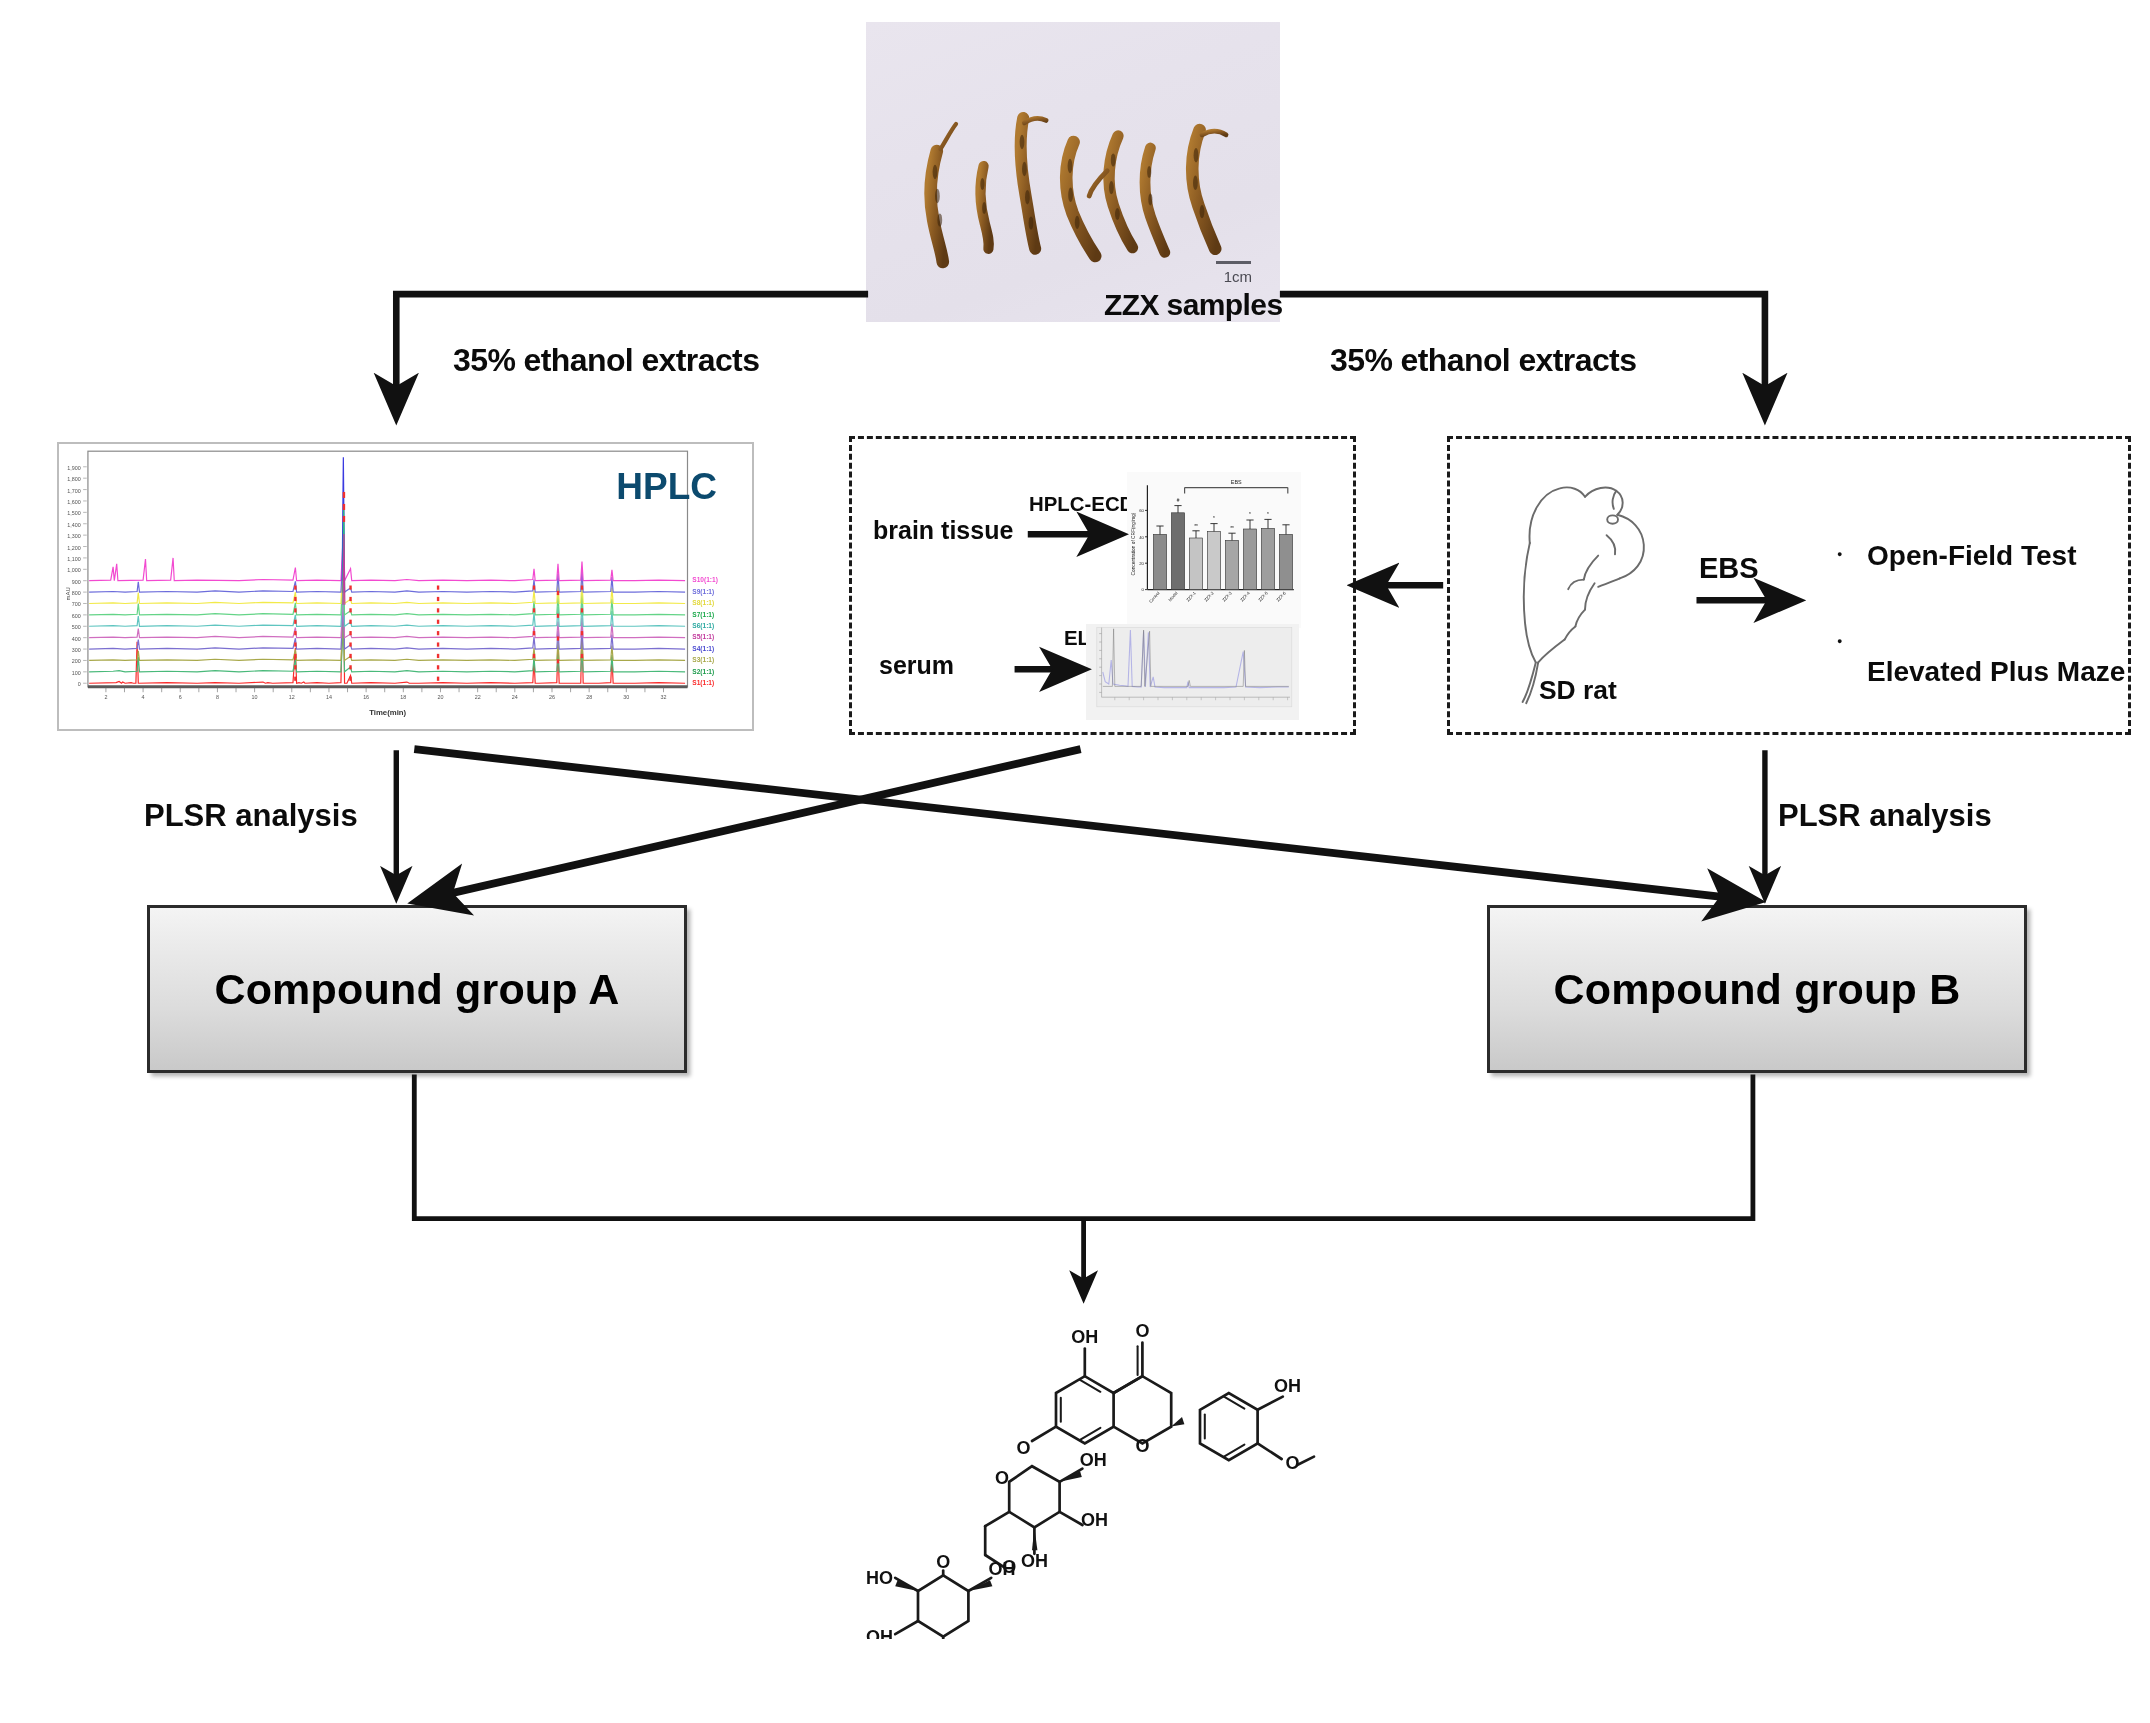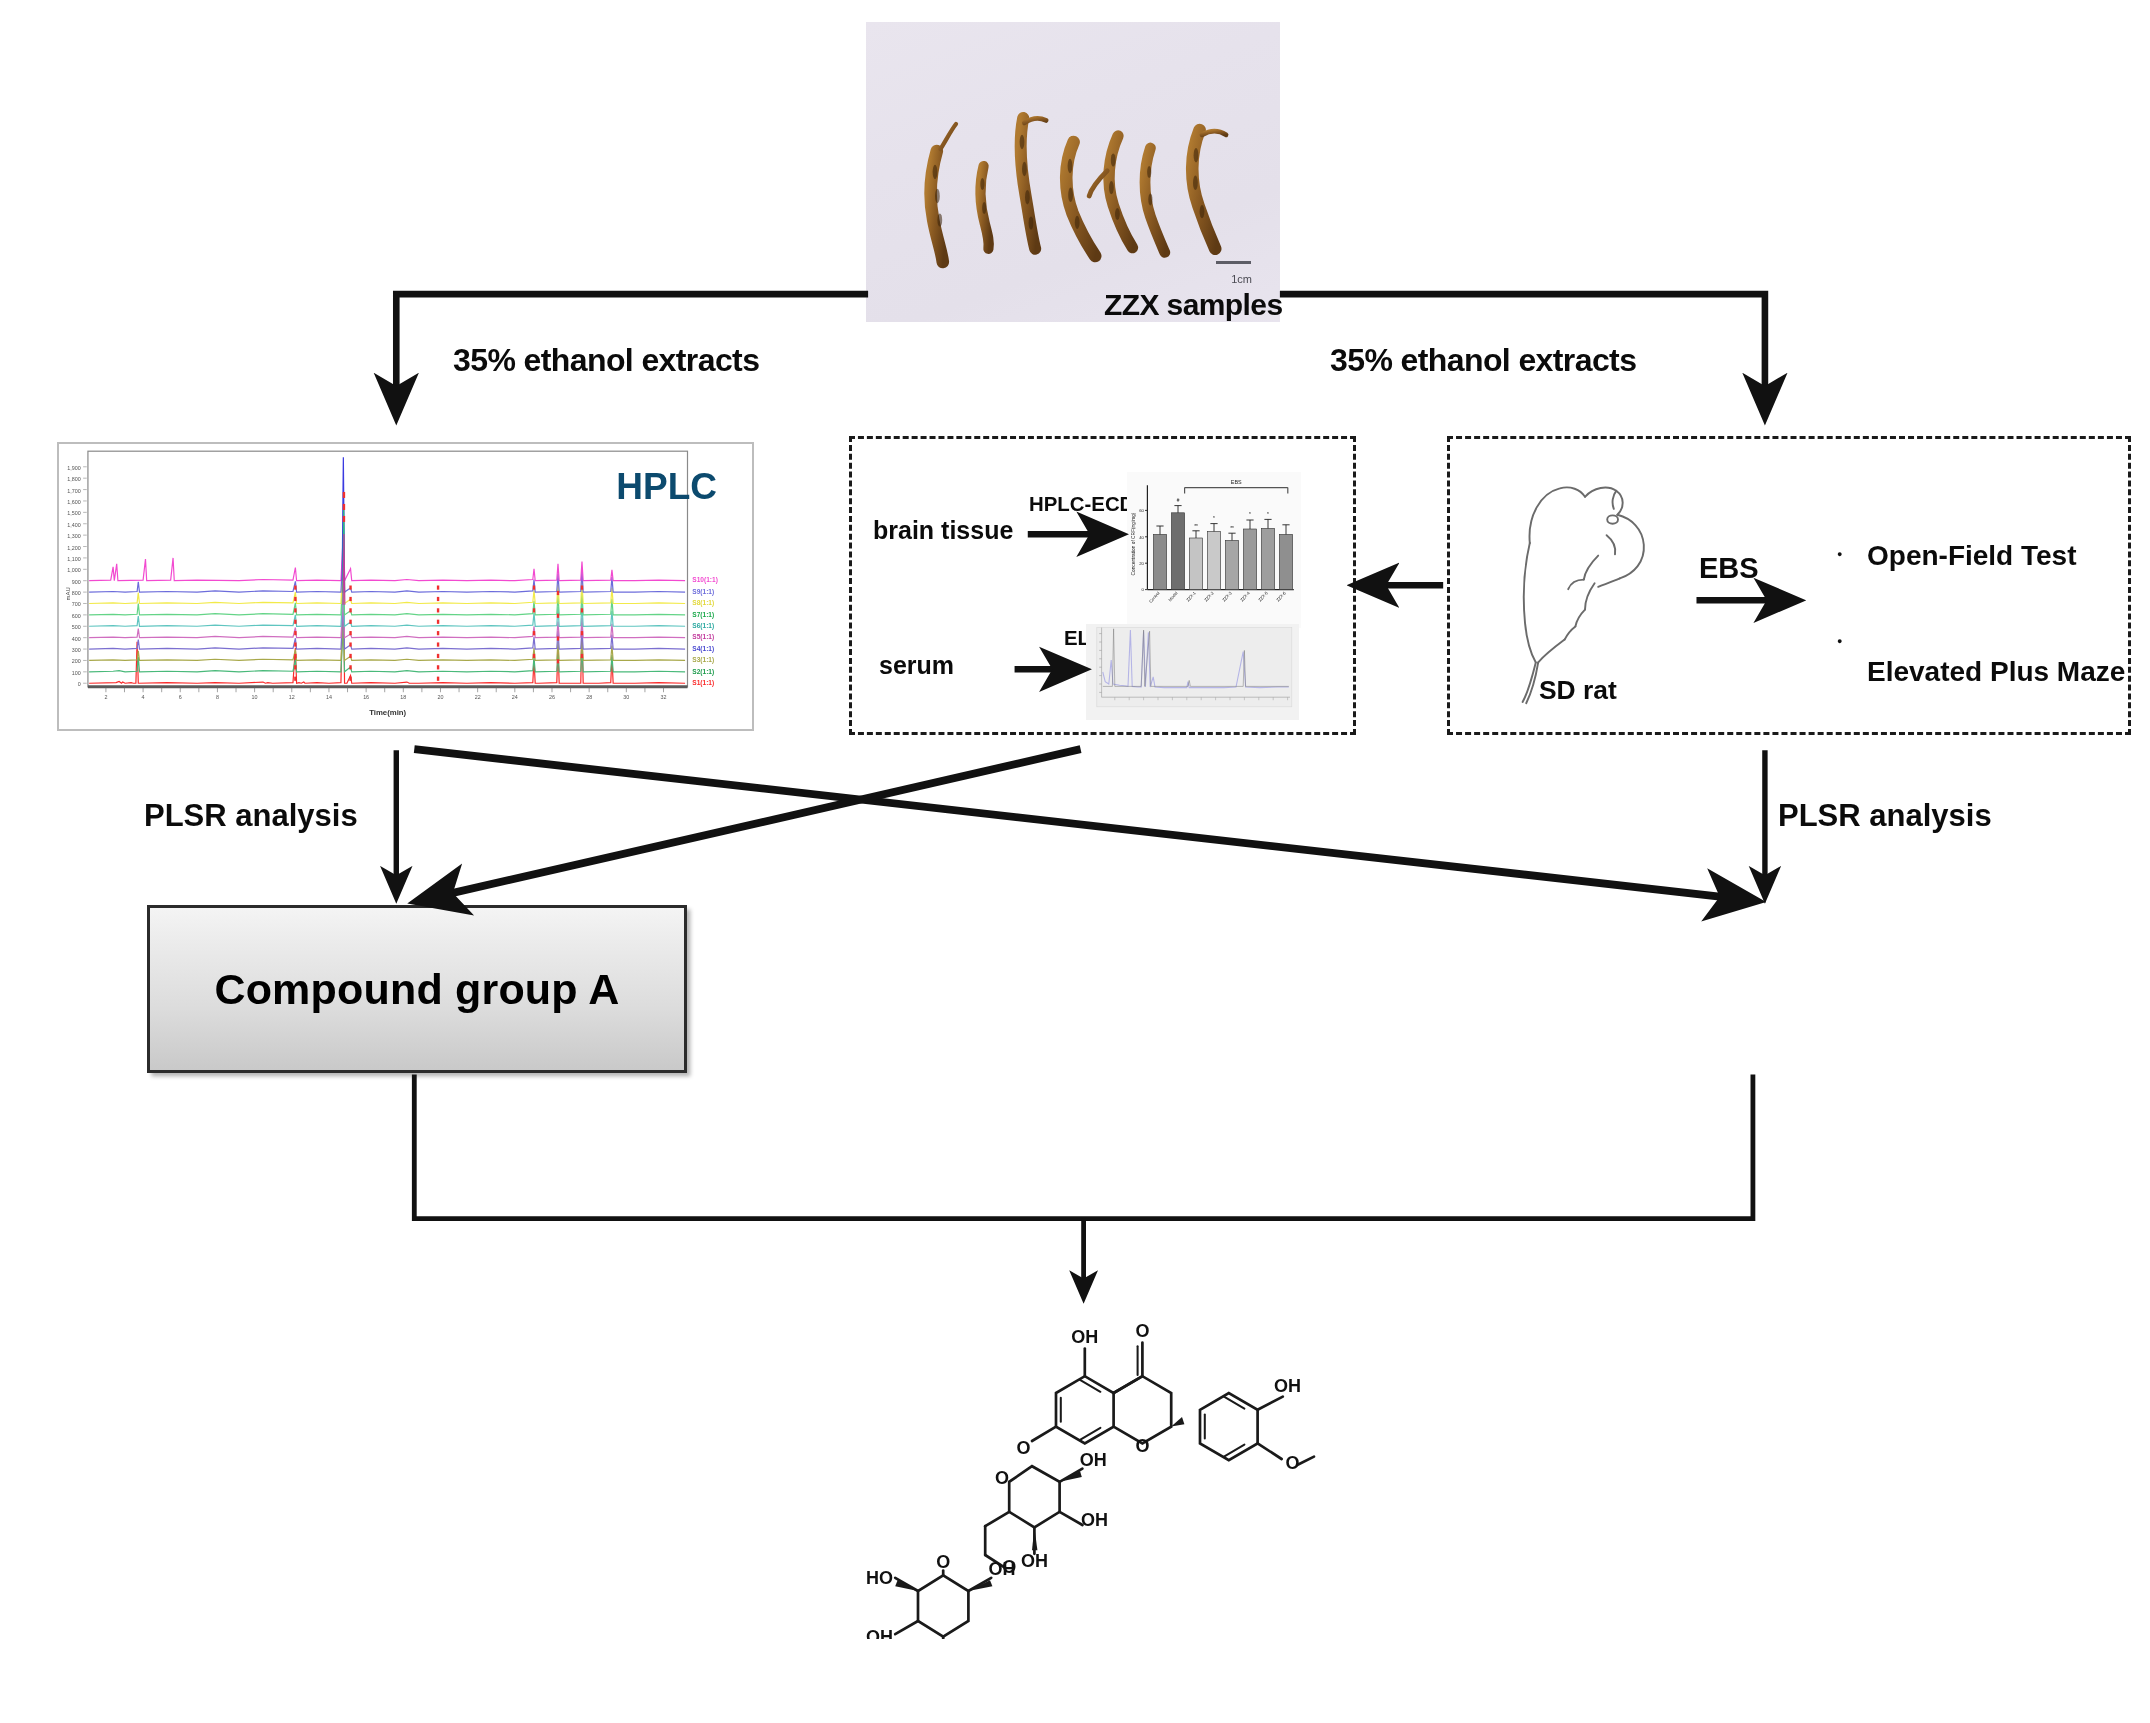--- a/index.html
+++ b/index.html
@@ -10,21 +10,21 @@
 
   
   .lbl{position:absolute;font-weight:bold;color:#0b0b0b;white-space:nowrap;
        font-family:"Liberation Sans",sans-serif;text-align:center;}
 
   
   #zzx-photo{left:866px;top:22px;width:414px;height:300px;
     background:linear-gradient(160deg,#e9e5ee 0%,#e6e2ec 35%,#e4e0ea 70%,#e8e4ee 100%);
     overflow:hidden;}
   .scalebar{position:absolute;right:29px;bottom:58px;width:35px;height:3px;background:#5d5d66;}
-  .scaletxt{position:absolute;right:28px;bottom:37px;font-size:11px;color:#4a4a52;
+  .scaletxt{position:absolute;right:28px;bottom:37px;font-size:15px;color:#4a4a52;
     font-family:"Liberation Sans",sans-serif;}
 
   
   .dashpanel{position:absolute;border:3px dashed #1a1a1a;background:#fff;}
 
   
   .gbox{position:absolute;border:3px solid #2b2b2b;
     background:linear-gradient(180deg,#f4f4f4 0%,#ebebeb 22%,#dcdcdc 62%,#c9c9c9 100%);
     box-shadow:4.2px 4.2px 4.2px rgba(0,0,0,.30);
     display:flex;align-items:center;justify-content:center;}
@@ -413,20 +413,23 @@
   <div class="lbl" style="left:1531px;top:675px;font-size:26.4px;padding-left:8px;">SD rat</div>
   <div class="lbl" style="left:1699px;top:552px;font-size:29px;">EBS</div>
   <div class="lbl" style="left:1837px;top:549px;font-size:9px;color:#111;">●</div>
   <div class="lbl" style="left:1867px;top:540px;font-size:28px;">Open-Field Test</div>
   <div class="lbl" style="left:1837px;top:636px;font-size:9px;color:#111;">●</div>
   <div class="lbl" style="left:1867px;top:627px;font-size:28px;margin-top:29px;">Elevated Plus Maze</div>
 
   <div class="gbox" style="left:147px;top:905px;width:534px;height:162px;">
     <span>Compound group A</span>
   </div>
+  <div class="gbox" style="left:1487px;top:905px;width:534px;height:162px;">
+    <span>Compound group B</span>
+  </div>
 
   <div class="lbl" style="left:453px;top:342px;font-size:32px;letter-spacing:-0.6px;">35% ethanol extracts</div>
   <div class="lbl" style="left:1330px;top:342px;font-size:32px;letter-spacing:-0.6px;">35% ethanol extracts</div>
   <div class="lbl" style="left:144px;top:798px;font-size:31px;">PLSR analysis</div>
   <div class="lbl" style="left:1778px;top:798px;font-size:31px;">PLSR analysis</div>
 
   <div id="molecule">
     <svg width="492" height="348" viewBox="0 0 820 580">
       <g stroke="#1a1a1a" stroke-width="4.5" fill="none" stroke-linecap="round">
 

